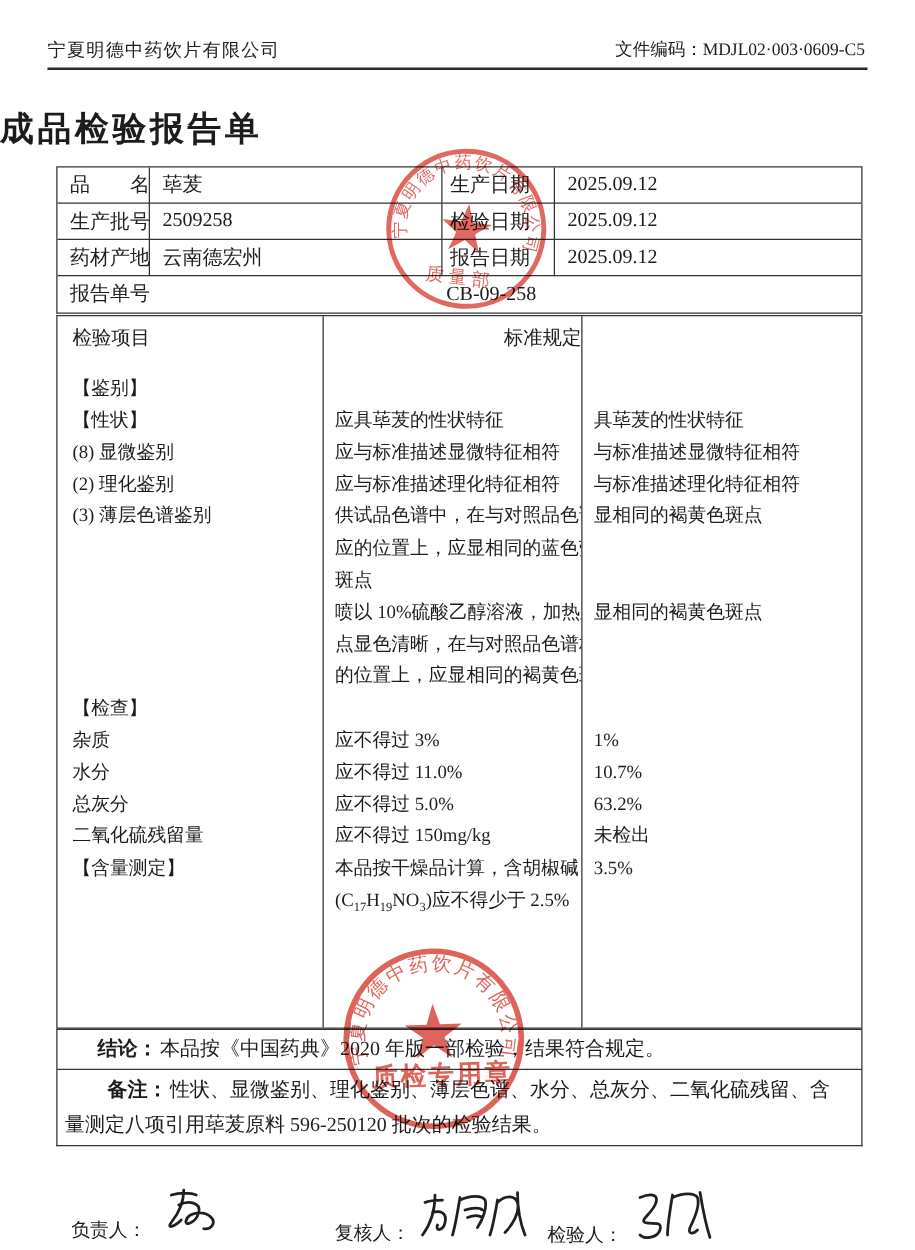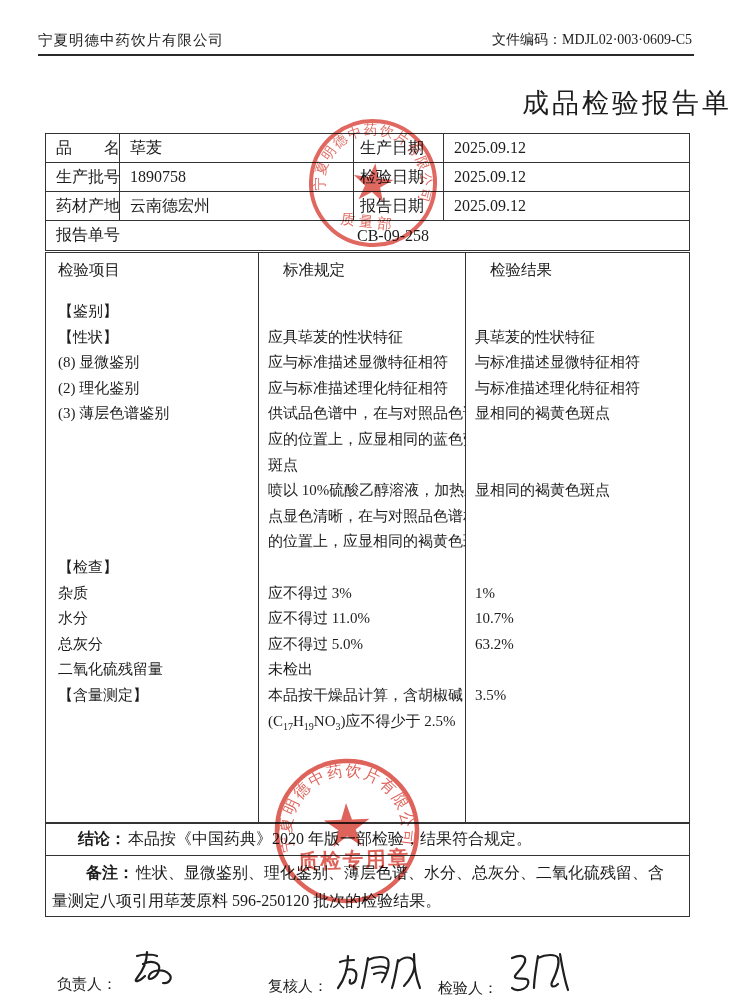--- a/index.html
+++ b/index.html
@@ -8,22 +8,22 @@
     font-family:"Liberation Serif","DejaVu Serif",serif;color:#1c1c1c;
     -webkit-font-smoothing:antialiased;
   }
   .page{position:absolute;inset:0;overflow:hidden;}
 
   
   .header-company{position:absolute;left:38px;top:31px;font-size:14.5px;letter-spacing:1px;}
   .header-code{position:absolute;right:40px;top:31px;font-size:14px;font-family:"Liberation Serif","DejaVu Serif",serif;}
   .header-rule{position:absolute;left:38px;right:38px;top:54px;height:2px;background:#2a2a2a;}
 
-  .title{position:absolute;left:0;right:0;top:85px;text-align:right;
-    font-size:27px;font-weight:normal;letter-spacing:3px;}
+  .title{position:absolute;left:0;right:0;top:85px;text-align:left;
+    font-size:27px;font-weight:bold;letter-spacing:3px;}
 
   
   .info-table{position:absolute;left:45px;top:133px;width:645px;height:118px;
     border:1.5px solid #333;box-sizing:border-box;display:flex;flex-direction:column;}
   .info-row{display:grid;grid-template-columns:74px 234px 90px 1fr;flex:1;}
   .info-row .cell{border-bottom:1px solid #333;box-sizing:border-box;
     display:flex;align-items:center;padding-left:10px;font-size:16px;white-space:pre;}
   .info-row .cell.l1,.info-row .cell.v1,.info-row .cell.l2{border-right:1px solid #333;}
   .info-row .cell.l2{padding-left:6px;}
   .info-last{flex:1;position:relative;display:flex;align-items:center;font-size:16px;}
@@ -32,21 +32,21 @@
 
   
   .main-table{position:absolute;left:45px;top:252px;width:645px;height:571px;
     border:1.5px solid #333;box-sizing:border-box;}
   .vline{position:absolute;top:0;bottom:0;width:1px;background:#333;}
   .vline.v1{left:212px;}
   .vline.v2{left:419px;}
   .mheader{display:grid;grid-template-columns:212px 207px 1fr;padding-top:7px;font-size:15.5px;}
   .mheader .hc{text-underline-offset:4px;}
   .mheader .h1{padding-left:12px;}
-  .mheader .h2,.mheader .h3{text-align:left;padding-left:25px;}
+  .mheader .h2,.mheader .h3{text-align:right;}
   .tlines{position:absolute;left:0;right:0;top:46px;}
   .tline{display:grid;grid-template-columns:212px 207px 1fr;height:25.6px;
     font-size:15px;line-height:25.6px;white-space:pre;}
   .tline .c1{padding-left:12px;overflow:hidden;}
   .tline .c2{padding-left:10px;padding-right:9px;overflow:hidden;}
   .tline .c3{padding-left:10px;overflow:hidden;}
   .tline sub{font-size:10px;line-height:0;}
 
   
   .concl{position:absolute;left:45px;top:823px;width:645px;height:33px;
@@ -83,59 +83,58 @@
   <div class="title">成品检验报告单</div>
 
   <div class="info-table">
     <div id="info-rows" style="display:contents;"><div class="info-row">
           <div class="cell l1">品　　名</div>
           <div class="cell v1">荜茇</div>
           <div class="cell l2">生产日期</div>
           <div class="cell v2">2025.09.12</div>
         </div><div class="info-row">
           <div class="cell l1">生产批号</div>
-          <div class="cell v1">1890758</div>
+          <div class="cell v1">2509258</div>
           <div class="cell l2">检验日期</div>
           <div class="cell v2">2025.09.12</div>
         </div><div class="info-row">
           <div class="cell l1">药材产地</div>
           <div class="cell v1">云南德宏州</div>
           <div class="cell l2">报告日期</div>
           <div class="cell v2">2025.09.12</div>
         </div></div>
     <div class="info-last">
       <span class="rlabel">报告单号</span>
       <span class="rvalue">CB-09-258</span>
     </div>
   </div>
 
   <div class="main-table">
     <div class="vline v1"></div>
     <div class="vline v2"></div>
     <div class="mheader">
       <div class="hc h1">检验项目</div>
       <div class="hc h2">标准规定</div>
-      <div class="hc h3">检验结果</div>
     </div>
     <div class="tlines" id="tlines">
         <div class="tline"><div class="c1">【鉴别】</div><div class="c2"></div><div class="c3"></div></div>
         <div class="tline"><div class="c1">【性状】</div><div class="c2">应具荜茇的性状特征</div><div class="c3">具荜茇的性状特征</div></div>
         <div class="tline"><div class="c1">(8) 显微鉴别</div><div class="c2">应与标准描述显微特征相符</div><div class="c3">与标准描述显微特征相符</div></div>
         <div class="tline"><div class="c1">(2) 理化鉴别</div><div class="c2">应与标准描述理化特征相符</div><div class="c3">与标准描述理化特征相符</div></div>
         <div class="tline"><div class="c1">(3) 薄层色谱鉴别</div><div class="c2">供试品色谱中，在与对照品色谱相</div><div class="c3">显相同的褐黄色斑点</div></div>
         <div class="tline"><div class="c1"></div><div class="c2">应的位置上，应显相同的蓝色荧光</div><div class="c3"></div></div>
         <div class="tline"><div class="c1"></div><div class="c2">斑点</div><div class="c3"></div></div>
         <div class="tline"><div class="c1"></div><div class="c2">喷以 10%硫酸乙醇溶液，加热至斑</div><div class="c3">显相同的褐黄色斑点</div></div>
         <div class="tline"><div class="c1"></div><div class="c2">点显色清晰，在与对照品色谱相应</div><div class="c3"></div></div>
         <div class="tline"><div class="c1"></div><div class="c2">的位置上，应显相同的褐黄色斑点</div><div class="c3"></div></div>
         <div class="tline"><div class="c1">【检查】</div><div class="c2"></div><div class="c3"></div></div>
         <div class="tline"><div class="c1">杂质</div><div class="c2">应不得过 3%</div><div class="c3">1%</div></div>
         <div class="tline"><div class="c1">水分</div><div class="c2">应不得过 11.0%</div><div class="c3">10.7%</div></div>
         <div class="tline"><div class="c1">总灰分</div><div class="c2">应不得过 5.0%</div><div class="c3">63.2%</div></div>
-        <div class="tline"><div class="c1">二氧化硫残留量</div><div class="c3">未检出</div></div>
+        <div class="tline"><div class="c1">二氧化硫残留量</div><div class="c2">应不得过 150mg/kg</div><div class="c3">未检出</div></div>
         <div class="tline"><div class="c1">【含量测定】</div><div class="c2">本品按干燥品计算，含胡椒碱</div><div class="c3">3.5%</div></div>
         <div class="tline"><div class="c1"></div><div class="c2">(C<sub>17</sub>H<sub>19</sub>NO<sub>3</sub>)应不得少于 2.5%</div><div class="c3"></div></div>
       </div>
   </div>
 
   <div class="concl">
     <b>结论：</b>
       <span>本品按《中国药典》2020 年版一部检验，结果符合规定。</span>
   </div>
 

